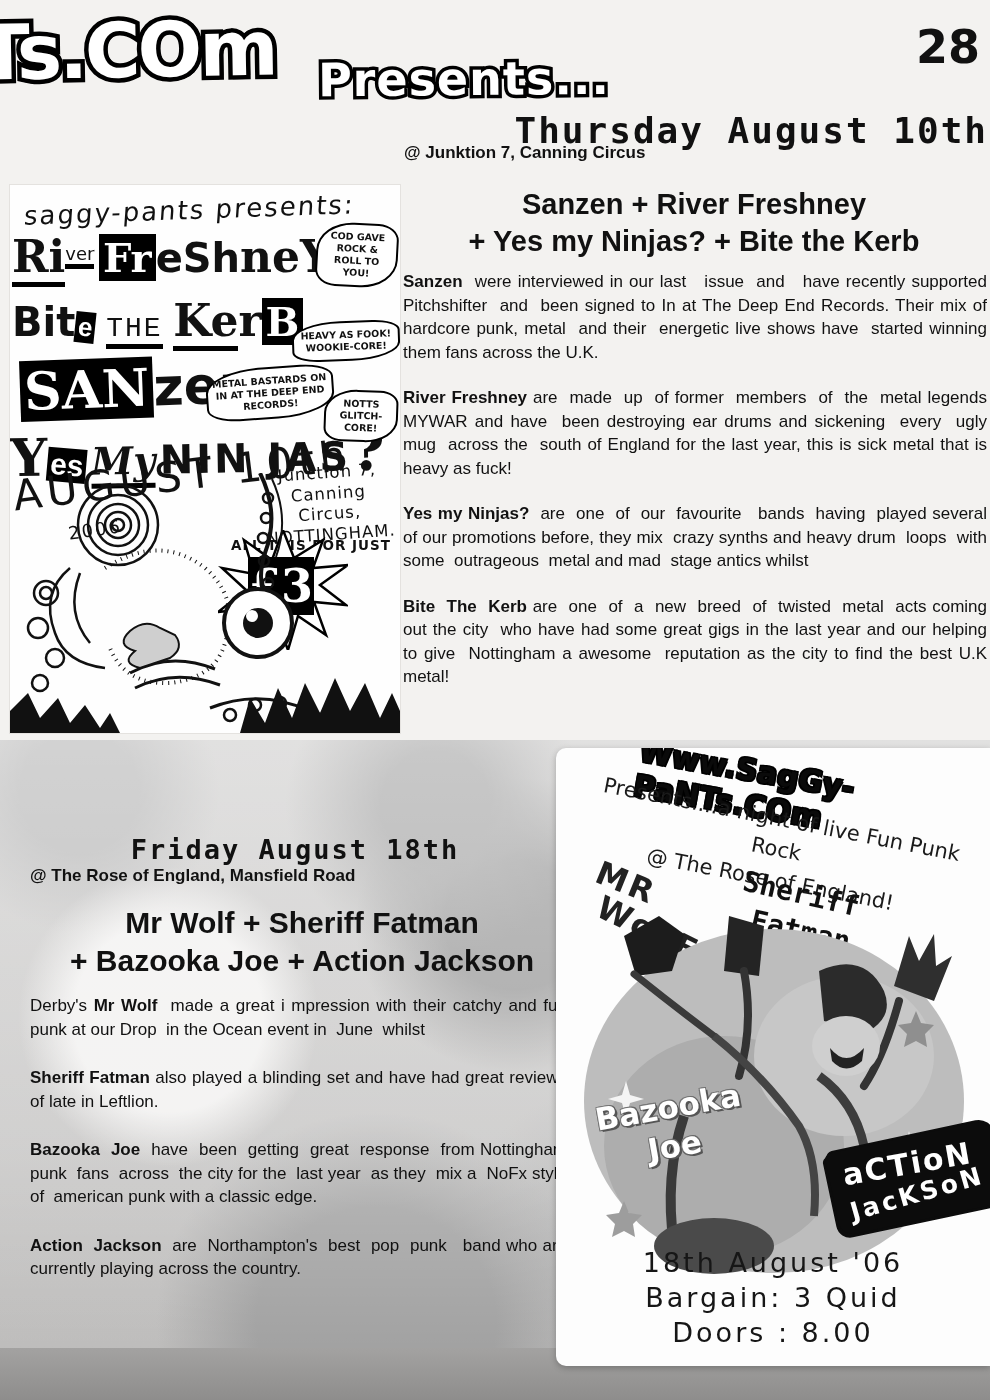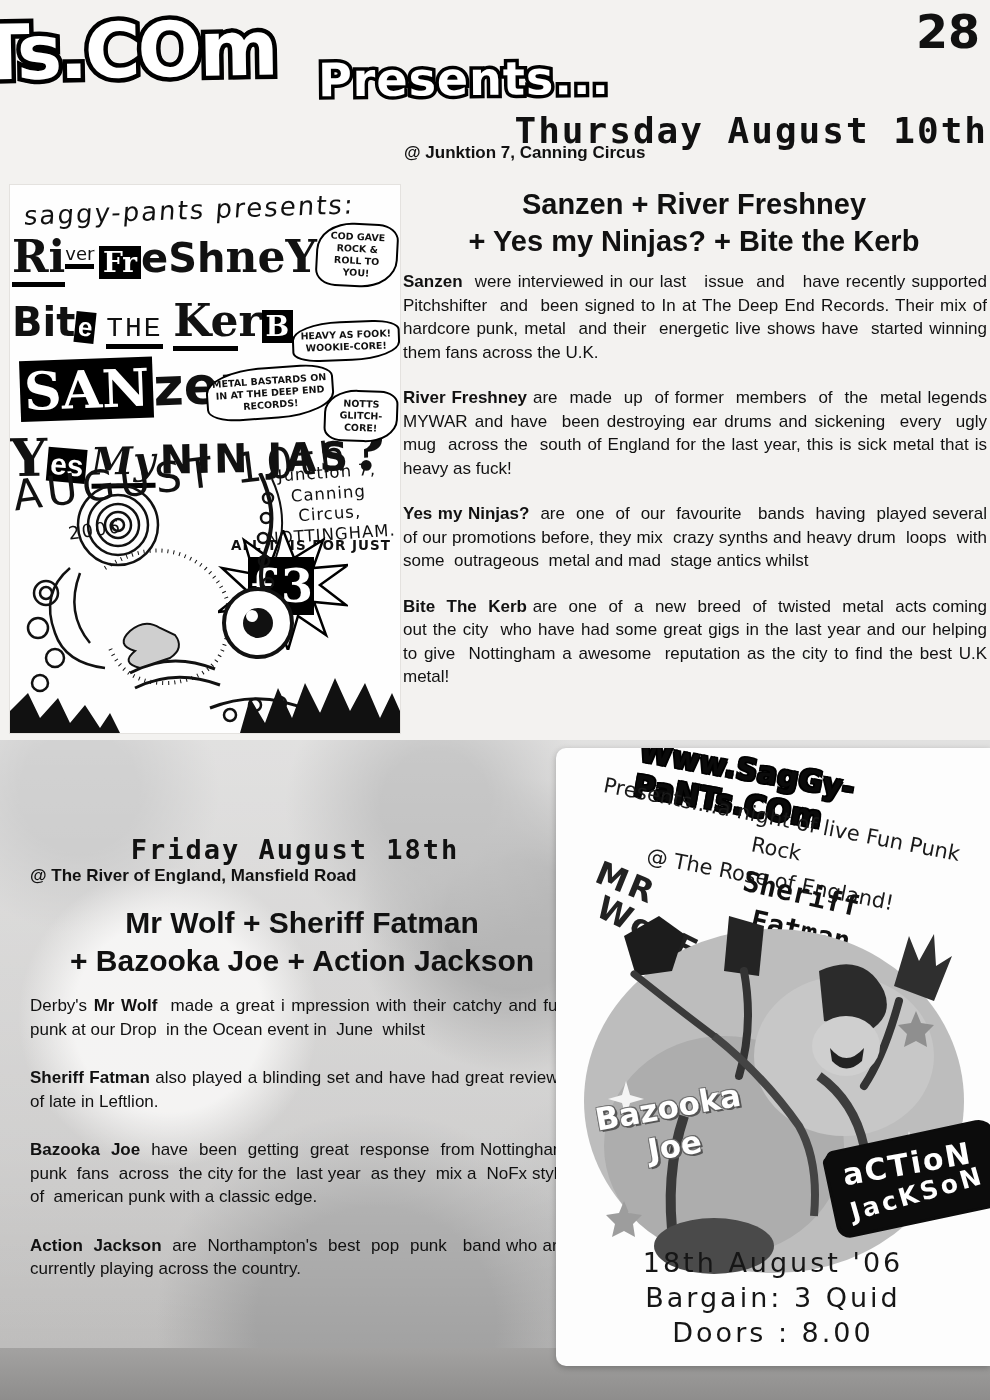--- a/index.html
+++ b/index.html
@@ -14,21 +14,21 @@
     text-shadow:3px 3px 0 #000,-3px -3px 0 #000,3px -3px 0 #000,-3px 3px 0 #000,0 4px 0 #000,4px 0 0 #000;
     transform:rotate(-1deg);
   }
   .logo-presents{
     position:absolute;left:318px;top:52px;
     font-family:"DejaVu Sans",sans-serif;font-weight:bold;font-size:46px;letter-spacing:1px;
     color:#fff;-webkit-text-stroke:7px #000;paint-order:stroke fill;
     text-shadow:2px 2px 0 #000,-2px -2px 0 #000,2px -2px 0 #000,-2px 2px 0 #000;
     transform:rotate(-0.5deg);
   }
-  .page-number{position:absolute;right:10px;top:5px;font-size:46px;font-weight:bold;font-family:"DejaVu Sans",sans-serif;}
+  .page-number{position:absolute;right:10px;top:20px;font-size:46px;font-weight:bold;font-family:"DejaVu Sans",sans-serif;}
 
   .date-head{font-family:"DejaVu Sans Mono",monospace;font-weight:bold;letter-spacing:2px;}
   #date1{position:absolute;left:400px;top:110px;width:588px;text-align:right;font-size:36px;}
   #venue1{position:absolute;left:404px;top:143px;font-size:17px;font-weight:bold;}
 
   
   #lineup1{position:absolute;left:400px;top:186px;width:588px;text-align:center;
     font-size:29px;font-weight:bold;line-height:37px;}
   #event1-paras{position:absolute;left:403px;top:270px;width:584px;}
   .para{font-size:17px;line-height:23.5px;text-align:justify;margin:0 0 22px 0;white-space:pre-wrap;}
@@ -41,21 +41,21 @@
     font-size:26px;letter-spacing:2px;transform:rotate(-2deg) skewX(-6deg);}
   .bandrow{position:absolute;white-space:nowrap;}
   #row1{top:46px;left:2px;}
   #row2{top:110px;left:2px;}
   #row3{top:172px;left:10px;transform:rotate(-2deg);}
   #row4{top:234px;left:0px;transform:rotate(-1deg);}
   .rs{display:inline-block;vertical-align:baseline;}
   .rs-serif{font-family:"DejaVu Serif",serif;font-weight:bold;font-size:44px;}
   .rs-sans{font-family:"DejaVu Sans",sans-serif;font-weight:bold;font-size:40px;}
   .rs-small{font-family:"DejaVu Sans",sans-serif;font-size:18px;transform:translateY(-12px);}
-  .rs-inv{background:#000;color:#fff;padding:0 4px;font-family:"DejaVu Serif",serif;font-weight:bold;font-size:28px;}
+  .rs-inv{background:#000;color:#fff;padding:0 4px;font-family:"DejaVu Serif",serif;font-weight:bold;font-size:40px;}
   .rs-inv-sm{background:#000;color:#fff;padding:0 3px;font-size:26px;font-weight:bold;transform:rotate(6deg);}
   .rs-ul{border-bottom:5px solid #000;}
   .rs-the{font-family:Liberation Mono, monospace;font-size:28px;letter-spacing:2px;margin:0 6px;}
   .rs-q{font-family:"DejaVu Serif",serif;font-weight:bold;font-size:58px;}
   .rs-big{font-size:52px;}
   .bubble{position:absolute;background:#fff;border:2px solid #000;text-align:center;
     font-family:"DejaVu Sans",sans-serif;font-weight:bold;font-size:9.5px;line-height:1.25;
     padding:6px 4px;border-radius:45% 25% 45% 25%;}
   #bub1{right:2px;top:38px;width:70px;transform:rotate(3deg);}
   #bub2{right:0px;top:136px;width:96px;transform:rotate(-2deg);}
@@ -227,21 +227,21 @@
       <path d="M230 260 L240 225 L255 250 L268 215 L282 245 L295 210 L310 240 L325 205 L340 238 L355 210 L370 245 L382 220 L390 238 L390 260 Z" fill="#111"></path>
       <path d="M0 238 L18 220 L30 245 L48 225 L60 250 L75 232 L90 255 L100 240 L110 260 L0 260 Z" fill="#111"></path>
     </svg>
   </div>
 
   <div id="photo-bg">
     <div id="photo-dark-strip"></div>
   </div>
 
   <div id="date2" class="date-head">Friday August 18th</div>
-  <div id="venue2">@ The River of England, Mansfield Road</div>
+  <div id="venue2">@ The Rose of England, Mansfield Road</div>
   <div id="lineup2">
     <span>Mr Wolf + Sheriff Fatman</span><br>
     <span>+ Bazooka Joe + Action Jackson</span>
   </div>
 
   <div id="event2-paras">
     <p class="para"><span>Derby's </span><b>Mr Wolf</b><span>  made a great i mpression with their catchy and fun  punk at our Drop  in the Ocean event in  June  whilst</span></p>
     <p class="para"><b>Sheriff Fatman</b><span> also played a blinding set and have had great reviews of late in Leftlion.</span></p>
     <p class="para"><b>Bazooka  Joe</b><span>  have  been  getting  great  response  from Nottingham  punk  fans  across  the city for the  last year  as they  mix a  NoFx style of  american punk with a classic edge.</span></p>
     <p class="para"><b>Action  Jackson</b><span>  are  Northampton's  best  pop  punk   band who are currently playing across the country.</span></p>

